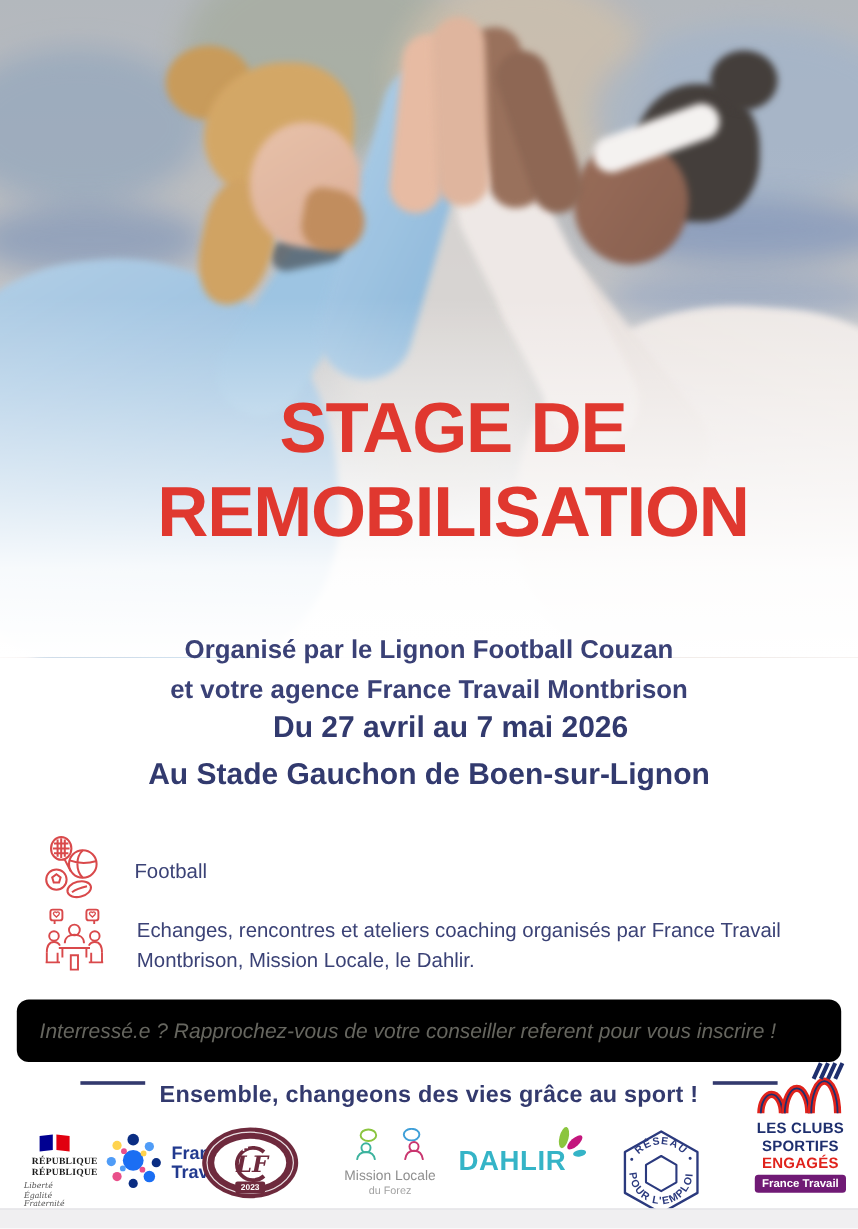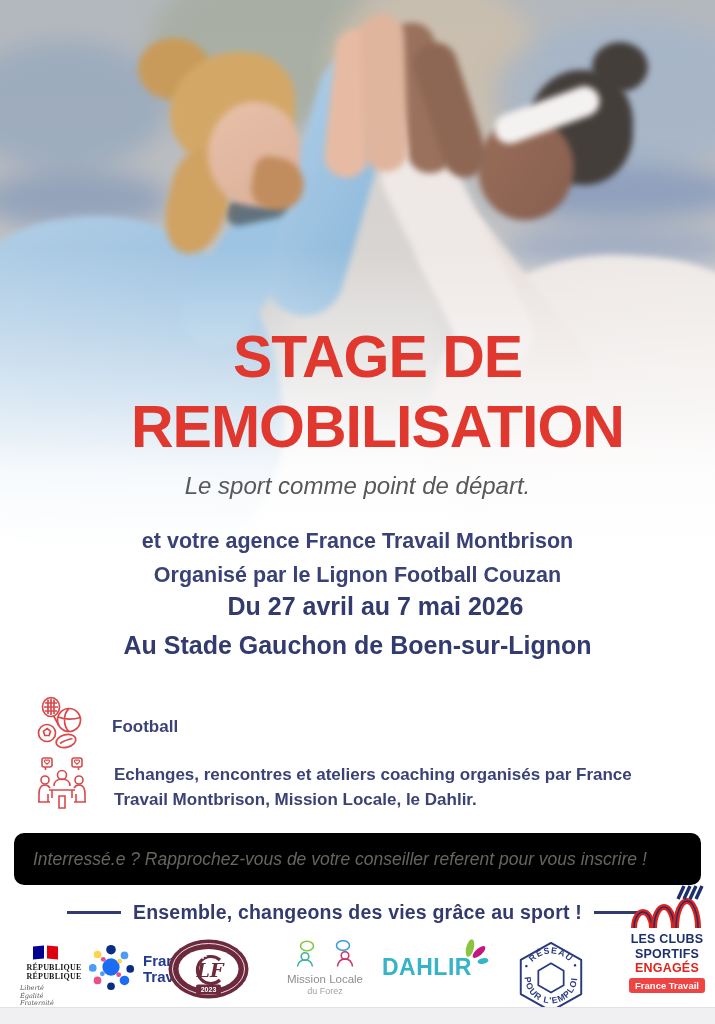--- a/index.html
+++ b/index.html
@@ -66,27 +66,27 @@
                color:#3a4176; font-weight:bold; font-size:21.5px; line-height:34px; }
   .date-line, .location-line { position:absolute; left:0; right:0; text-align:center; z-index:5;
                color:#323a6e; font-weight:bold; font-size:25px; }
   .date-line { top:592px;padding-left:36px; }
   .location-line { top:631px; }
 
   .activity { position:absolute; left:36px; right:38px; display:flex; gap:26px; }
   .activity-1 { top:696px; align-items:center; }
   .activity-2 { top:756px; align-items:center; }
   .activity .act-icon { flex:0 0 auto; }
-  .activity .act-label { color:#3b4276; font-size:17px; line-height:25px; padding-top:2px;font-weight:bold; }
+  .activity .act-label { color:#3b4276; font-size:17px; line-height:25px; padding-top:2px; }
 
   .cta-banner { position:absolute; top:833px; left:14px; right:14px; height:52px; border-radius:10px;
                 background:#000000; display:flex; align-items:center; padding-left:19px; }
   .cta-banner .cta-text { font-style:italic; font-size:17.5px; color:#66665f; }
 
-  .slogan-row { position:absolute; top:901px; left:0; right:0; display:flex; align-items:center; justify-content:center; gap:12px; }
+  .slogan-row { position:absolute; top:901px; left:0; right:0; display:flex; align-items:flex-start; justify-content:center; gap:12px; }
   .slogan-line { width:54px; height:2.5px; background:#333a6e; }
   .slogan-text { color:#333a6e; font-weight:bold; font-size:19.5px; letter-spacing:.2px; }
 
   
   .logo { position:absolute; }
   .logo-rf { left:18px; top:946px; width:72px; }
   .rf-flag { display:flex; gap:3px; margin-left:15px; }
   .rf-flag span { width:11px; height:13px; display:block; }
   .rf-blue { background:#000091; transform:skewY(-6deg); }
   .rf-red  { background:#e1000f; transform:skewY(6deg); }
@@ -105,21 +105,21 @@
   .logo-dahlir { left:382px; top:954px; }
   .dahlir-wrap { position:relative; display:inline-block; }
   .dahlir-name { color:#35b4c7; font-weight:bold; font-size:23px; letter-spacing:.5px; }
   .dahlir-petals { position:absolute; right:-18px; top:-18px; }
 
   .logo-reseau { left:512px; top:938px; }
 
   .logo-clubs { left:623px; top:884px; width:88px; display:flex; flex-direction:column; align-items:center; }
   .clubs-line { font-size:12.5px; font-weight:bold; color:#1e2f6e; line-height:14.5px; letter-spacing:.2px; }
   .clubs-engages { color:#e0231c; }
-  .clubs-ft-box { margin-top:2px; background:#ef4444; color:#fff; font-size:9.5px; font-weight:bold; padding:2px 6px; border-radius:3px; }
+  .clubs-ft-box { margin-top:2px; background:#701a75; color:#fff; font-size:9.5px; font-weight:bold; padding:2px 6px; border-radius:3px; }
 
   .bottom-strip { position:absolute; left:0; top:1007px; width:715px; height:17px; background:#f0eff1; border-top:1px solid #e2e2e4; }
 </style>
 </head>
 <body>
 
 <div class="poster">
 
   <div class="photo">
     <div class="blob b-trees"></div>
@@ -159,25 +159,24 @@
     <div class="fig hand-m2"></div>
 
     <div class="photo-wash"></div>
     <div class="photo-fade"></div>
   </div>
 
   <div class="title">
     <div>STAGE DE</div>
     <div>REMOBILISATION</div>
   </div>
-  <div class="subtitle">Le sport comme point de départ.</div>
 
   <div class="organizer">
+    <div>Organisé par le Lignon Football Couzan</div>
     <div>et votre agence France Travail Montbrison</div>
-    <div>Organisé par le Lignon Football Couzan</div>
   </div>
   <div class="date-line">Du 27 avril au 7 mai 2026</div>
   <div class="location-line">Au Stade Gauchon de Boen-sur-Lignon</div>
 
   <div class="activity activity-1">
     <span class="act-icon">
       <svg width="50" height="54" viewBox="0 0 50 54" fill="none" stroke="#d9494b" stroke-width="1.7">
         <ellipse cx="15" cy="11" rx="8.5" ry="9.5"></ellipse>
         <path d="M9 7 L21 7 M8 11 L22 11 M9 15 L21 15 M12 3.5 L12 18 M15 2.5 L15 19 M18 3.5 L18 18"></path>
         <path d="M17.5 19.5 L23 30"></path>

